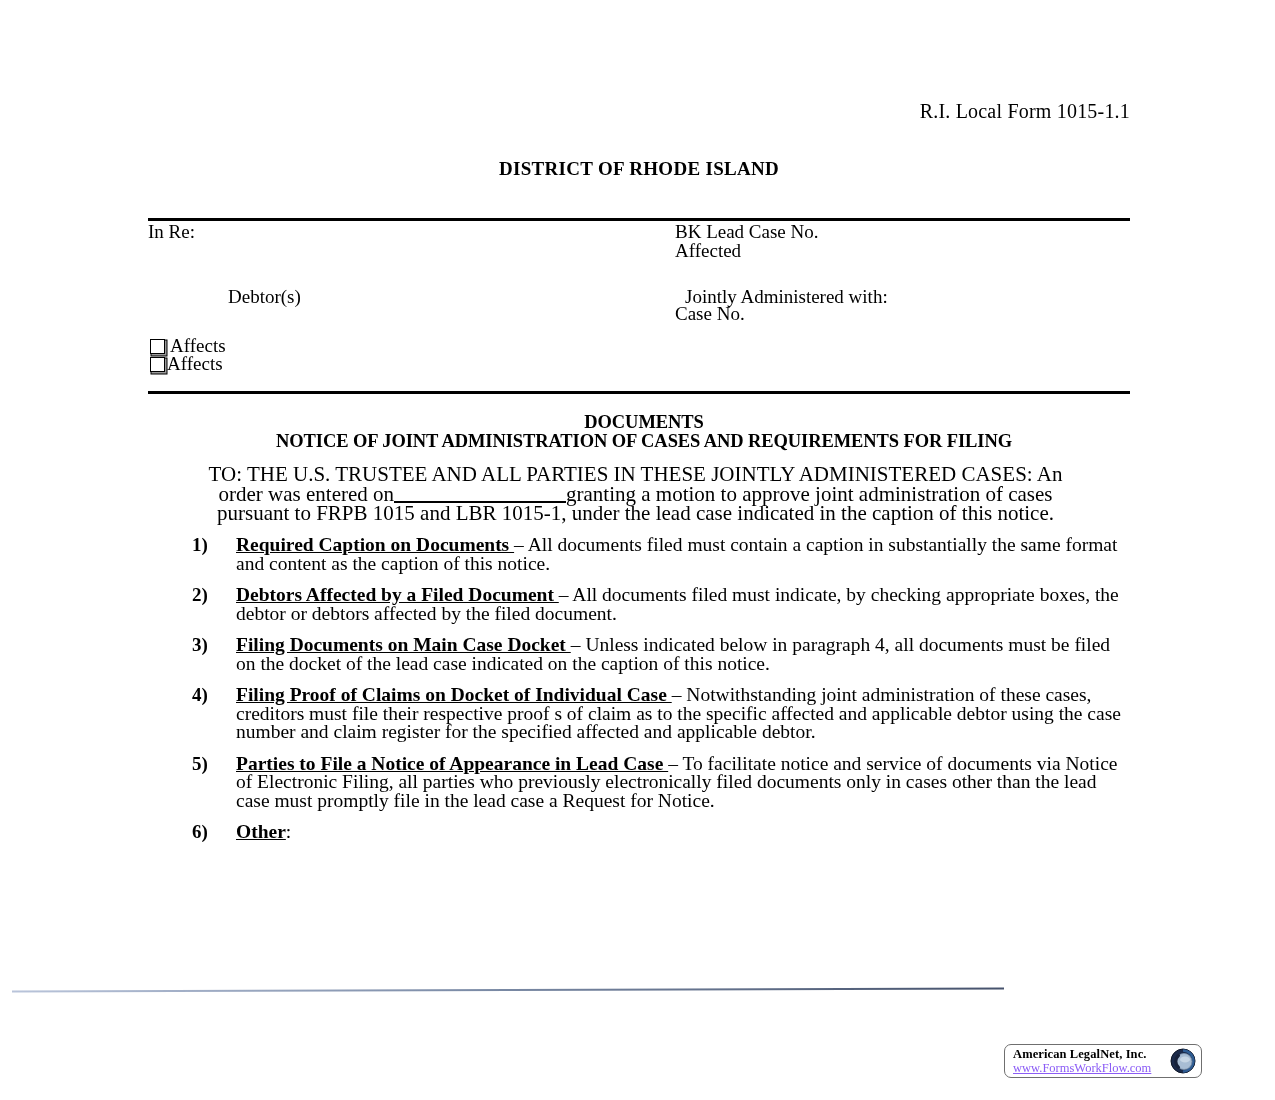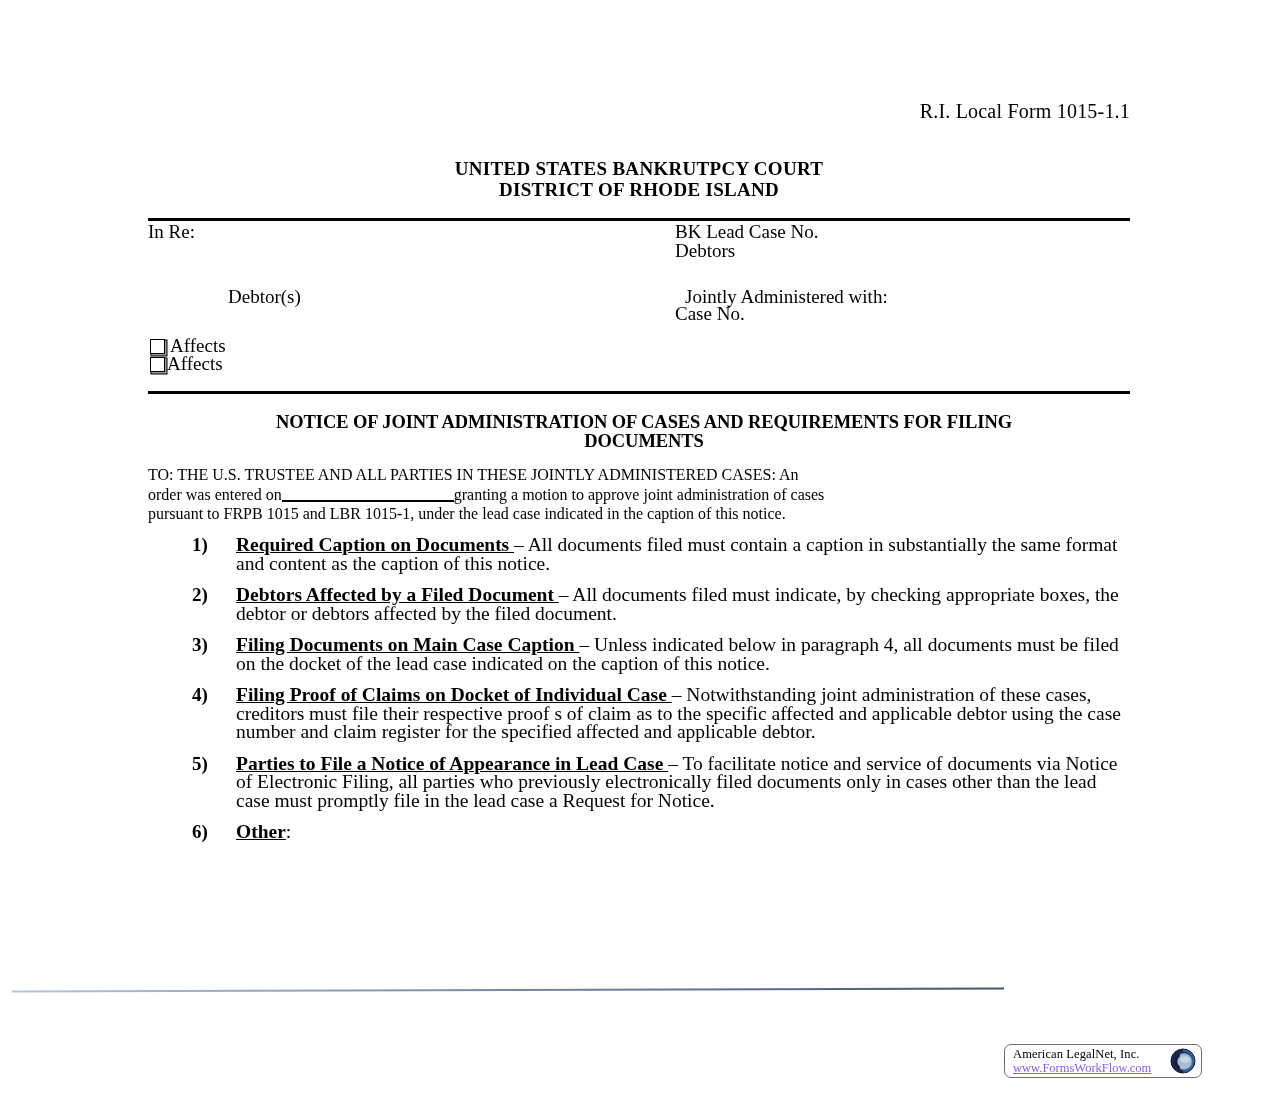--- a/index.html
+++ b/index.html
@@ -172,23 +172,24 @@
     line-height: 19px;
     letter-spacing: -.1px;
   }
 
   
   .intro {
     position: absolute;
     left: 0;
     top: 465px;
     width: 975px;
-    font-size: 16px;
+    font-size: 21px;
     line-height: 19.5px;
     font-family: "Liberation Serif", "DejaVu Serif", serif;
+    text-align: center;
   }
   .intro div { white-space: nowrap; }
   .blank-fill {
     display: inline-block;
     width: 172px;
     border-bottom: 2px solid #000;
     vertical-align: -2px;
     margin: 0 0px;
   }
 
@@ -244,21 +245,21 @@
   }
   .badge-text {
     position: absolute;
     left: 8px;
     top: 2px;
     width: 142px;
   }
   .badge-name {
     display: block;
     font-size: 12.5px;
-    font-weight: normal;
+    font-weight: bold;
     line-height: 14px;
     letter-spacing: .1px;
     color: #000;
     white-space: nowrap;
   }
   .badge-url {
     display: block;
     font-size: 12.5px;
     line-height: 14px;
     color: #8b5cf6;
@@ -277,52 +278,51 @@
 <body>
 
 <div class="page">
   <div class="content">
 
     <div class="form-id">
       <span>R.I. Local Form 1015-1.1</span>
     </div>
 
     <div class="court-heading">
-      <div>UNITED STATES BANKRUTPCY COURT</div>
       <div>DISTRICT OF RHODE ISLAND</div>
     </div>
 
     <div class="rule-top"></div>
     <div class="rule-bottom"></div>
 
     <div class="caption">
       <div class="cap-left">
         <div class="cap-inre">In Re:</div>
         <div class="cap-debtors">Debtor(s)</div>
       </div>
       <div class="cap-right">
         <div class="cap-lead">BK Lead Case No.</div>
-        <div class="cap-chapter">Debtors</div>
+        <div class="cap-chapter">Affected</div>
         <div class="cap-joint">Jointly Administered with:</div>
         <div class="cap-caseno">Case No.</div>
       </div>
 
       <div class="affects">
         <div class="affects-row ind-2">
           <span class="cbox"></span><span class="affects-label">Affects</span>
         </div>
         <div class="affects-row ind-3">
           <span class="cbox"></span><span class="affects-label">Affects</span>
         </div>
       </div>
     </div>
 
     <div class="notice-title">
+      <div>DOCUMENTS</div>
       <div>NOTICE OF JOINT ADMINISTRATION OF CASES AND REQUIREMENTS FOR FILING</div>
-      <div>DOCUMENTS</div>
     </div>
 
     <div class="intro">
       <div>TO: THE U.S. TRUSTEE AND ALL PARTIES IN THESE JOINTLY ADMINISTERED CASES:  An</div>
       <div><span>order was entered on</span><span class="blank-fill"></span><span>granting a motion to approve joint administration of cases</span></div>
       <div>pursuant to FRPB 1015 and LBR 1015-1, under the lead case indicated in the caption of this notice.</div>
     </div>
 
     <div class="items">
 
@@ -331,21 +331,21 @@
         <p><span class="item-head">Required Caption on Documents </span><span class="item-body">– All documents filed must contain a caption in substantially the same format and content as the caption of this notice.</span></p>
       </div>
 
       <div class="item">
         <span class="item-num">2)</span>
         <p><span class="item-head">Debtors Affected by a Filed Document </span><span class="item-body">– All documents filed must indicate, by checking appropriate boxes, the debtor or debtors affected by the filed document.</span></p>
       </div>
 
       <div class="item">
         <span class="item-num">3)</span>
-        <p><span class="item-head">Filing Documents on Main Case Caption </span><span class="item-body">– Unless indicated below in paragraph 4, all documents must be filed on the docket of the lead case indicated on the caption of this notice.</span></p>
+        <p><span class="item-head">Filing Documents on Main Case Docket </span><span class="item-body">– Unless indicated below in paragraph 4, all documents must be filed on the docket of the lead case indicated on the caption of this notice.</span></p>
       </div>
 
       <div class="item">
         <span class="item-num">4)</span>
         <p><span class="item-head">Filing Proof of Claims on Docket of Individual Case </span><span class="item-body">– Notwithstanding joint administration of these cases, creditors must file their respective proof s of claim as to the specific affected and applicable debtor using the case number and claim register for the specified affected and applicable debtor.</span></p>
       </div>
 
       <div class="item">
         <span class="item-num">5)</span>
         <p><span class="item-head">Parties to File a Notice of Appearance in Lead Case </span><span class="item-body">– To facilitate notice and service of documents via Notice of Electronic Filing, all parties who previously electronically filed documents only in cases other than the lead case must promptly file in the lead case a Request for Notice.</span></p>

